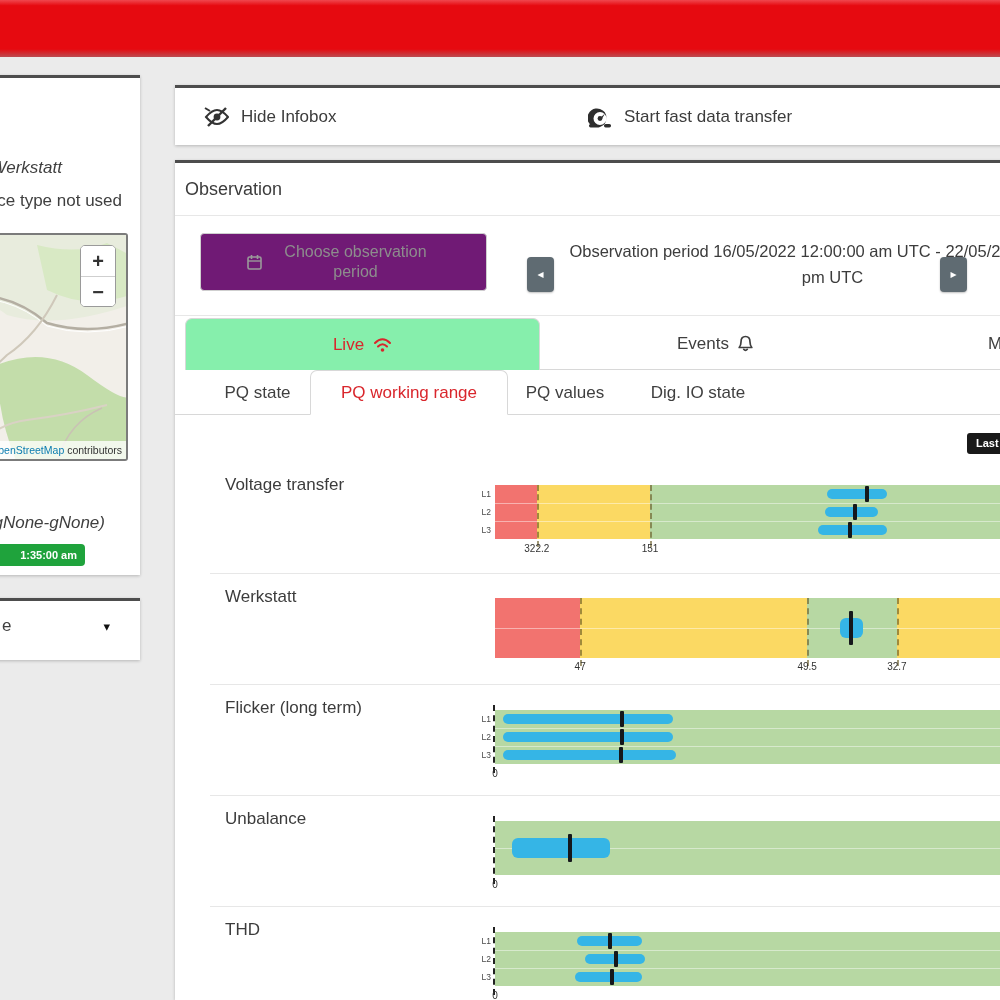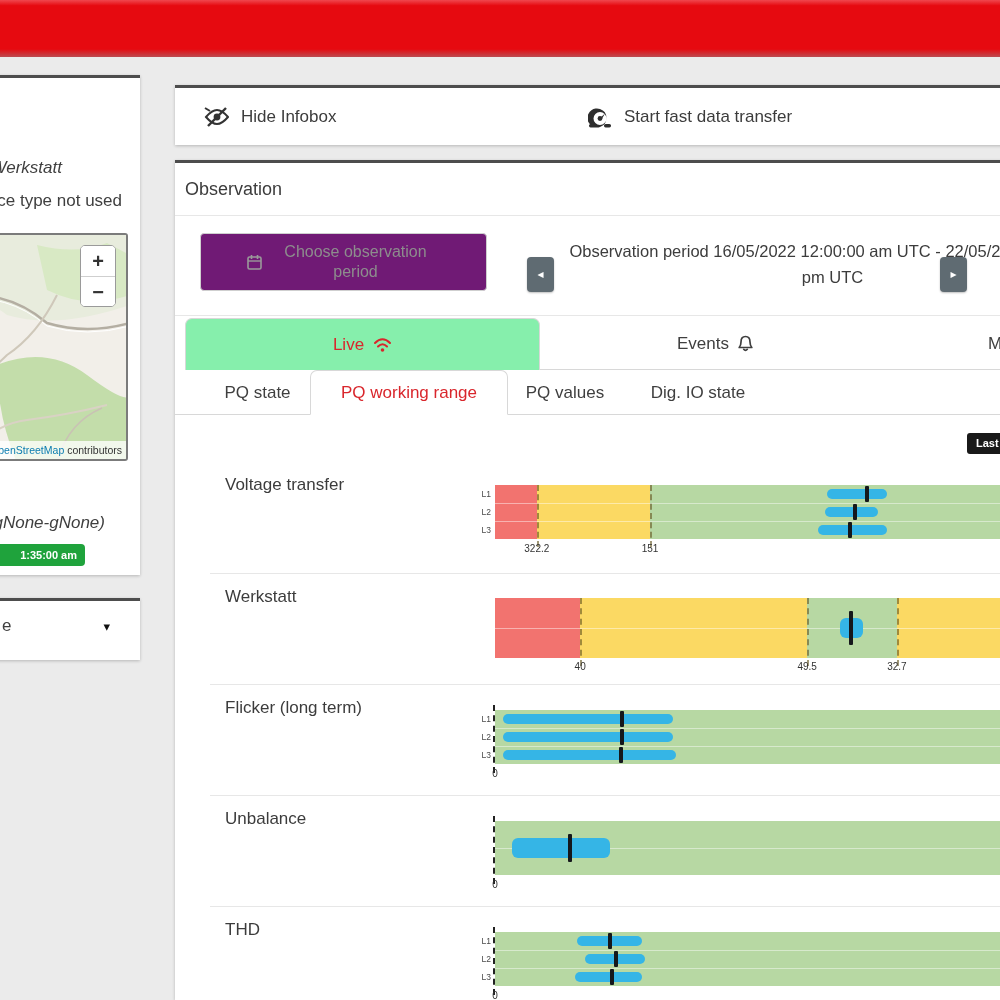--- a/index.html
+++ b/index.html
@@ -232,21 +232,21 @@
           <div class="zone" style="left: 85.17px; width: 226.95px; background: rgb(251, 217, 99);"></div>
           <div class="zone" style="left: 312.12px; width: 89.76px; background: rgb(183, 216, 163);"></div>
           <div class="zone" style="left: 401.88px; width: 108.12px; background: rgb(251, 217, 99);"></div>
           <div class="rowline" style="top: 30px;"></div>
         </div>
         <div class="zline" style="left: 405.17px; top: 435px; height: 68px;"></div>
         <div class="zline" style="left: 632.12px; top: 435px; height: 68px;"></div>
         <div class="zline" style="left: 721.88px; top: 435px; height: 68px;"></div>
         <div class="bar" style="left: 664.76px; width: 23.46px; top: 455px; height: 20px;"></div>
         <div class="marker" style="left: 673.98px; width: 4px; top: 448px; height: 34px;"></div>
-        <div class="tick" style="left: 405.17px; top: 498px;">40</div>
+        <div class="tick" style="left: 405.17px; top: 498px;">47</div>
         <div class="tick" style="left: 632.12px; top: 498px;">49.5</div>
         <div class="tick" style="left: 721.88px; top: 498px;">32.7</div>
         <div class="chart-title" style="top: 535px;">Flicker (long term)</div>
         <div class="plot" style="top: 547px; height: 54px;">
           <div class="zone" style="left: 0px; width: 510px; background: rgb(183, 216, 163);"></div>
           <div class="rowline" style="top: 18px;"></div>
           <div class="rowline" style="top: 36px;"></div>
         </div>
         <div class="zeroline" style="left: 318px; top: 542px; height: 68px;"></div>
         <div class="phl" style="left: 300px; top: 551px;">L1</div>

